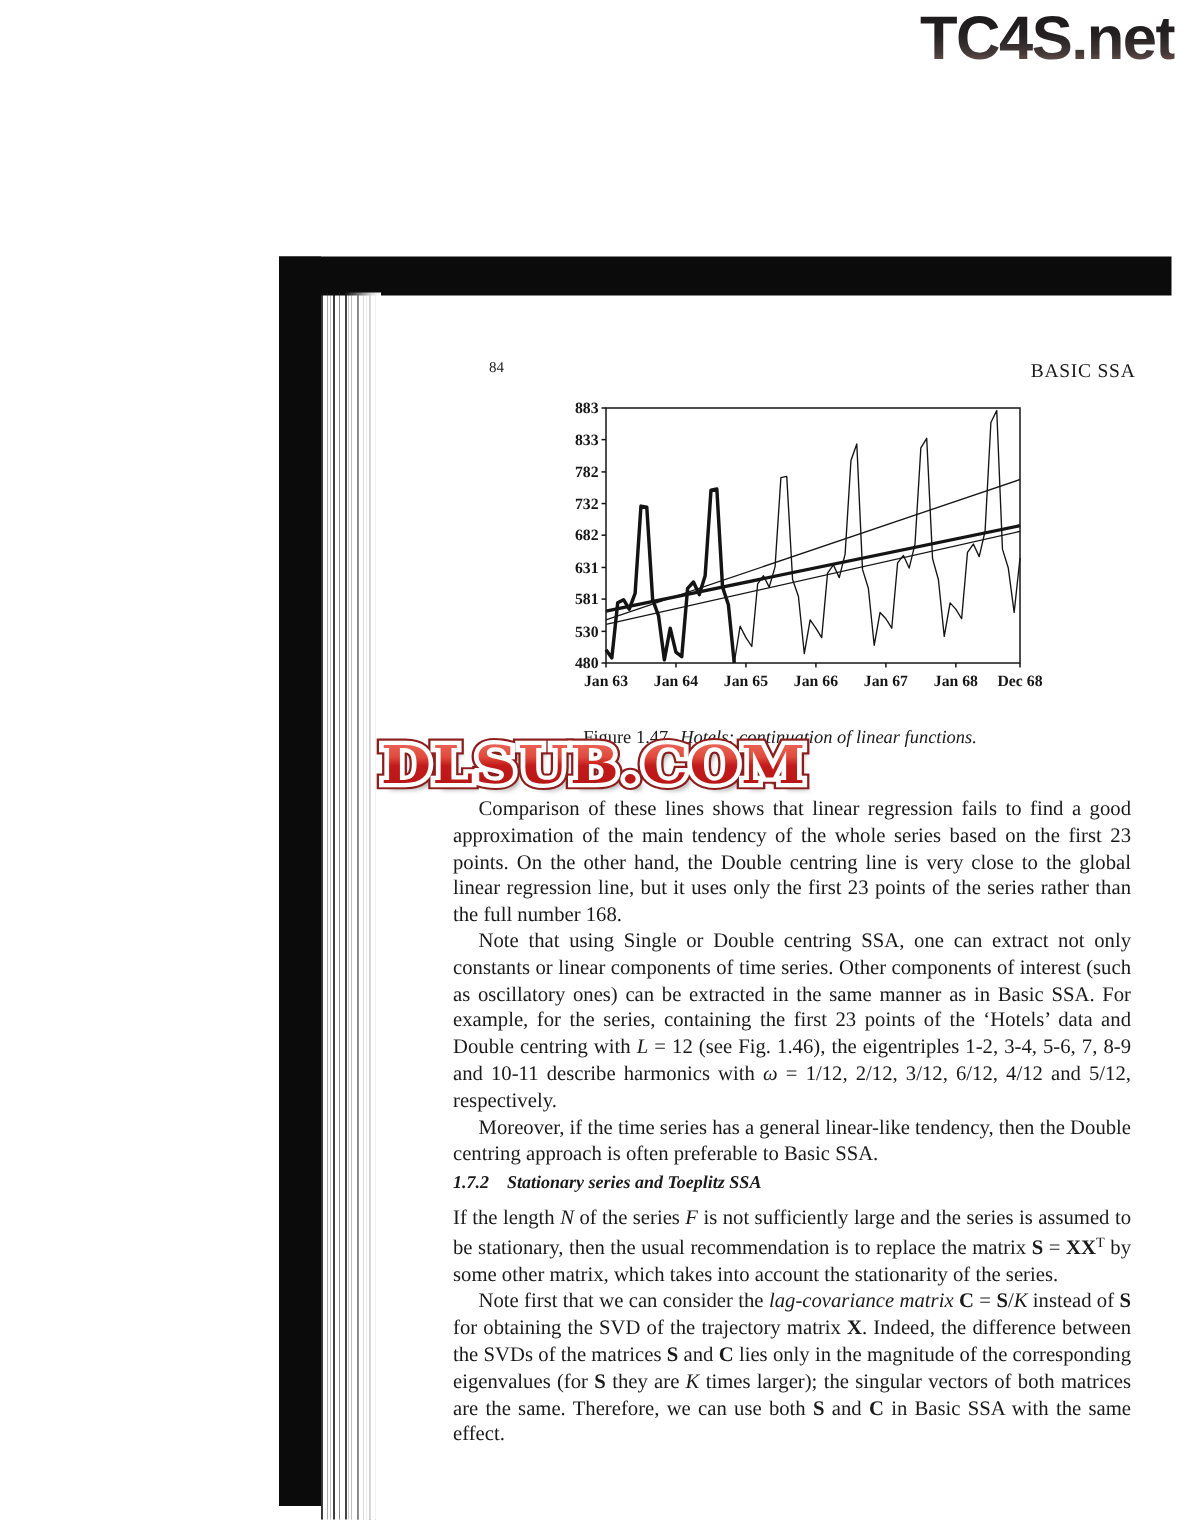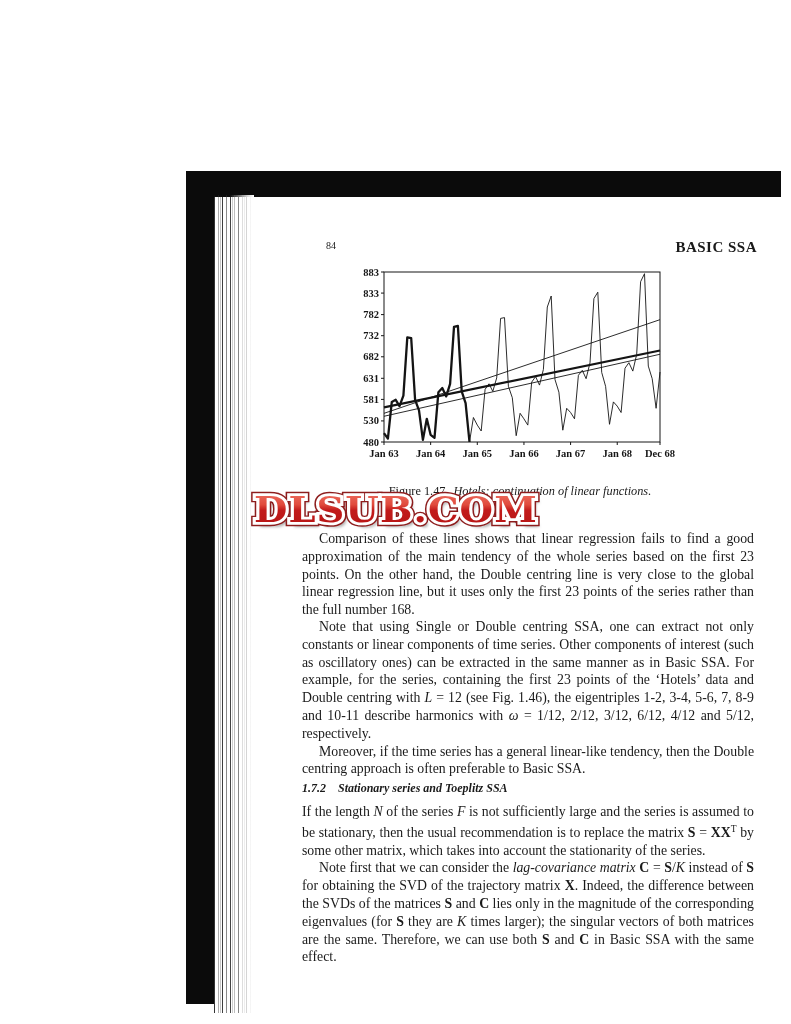--- a/index.html
+++ b/index.html
@@ -12,24 +12,24 @@
   .artifact-streaks{position:absolute;left:214px;top:195px;width:40px;height:818px;
      background:
        repeating-linear-gradient(90deg, rgba(15,15,15,.80) 0px 1.5px, rgba(255,255,255,0) 1.5px 4px,
          rgba(50,50,50,.40) 4px 5px, rgba(255,255,255,0) 5px 8px),
        repeating-linear-gradient(90deg, rgba(30,30,30,.25) 0px 1px, rgba(255,255,255,0) 1px 6px);}
   .artifact-streaks::after{content:"";position:absolute;inset:0;
      background:linear-gradient(90deg, rgba(255,255,255,0) 0 40%, rgba(255,255,255,.85) 85%, #fff 100%);}
 
   
   .page-number{position:absolute;left:326px;top:240px;font-size:10px;}
-  .running-head{position:absolute;right:34px;top:239px;font-size:15px;font-weight:bold;letter-spacing:.5px;}
+  .running-head{position:absolute;right:34px;top:239px;font-size:13px;font-weight:normal;letter-spacing:.5px;}
 
   
-  .chart{position:absolute;left:358px;top:265px;width:330px;height:200px;}
+  .chart{position:absolute;left:378px;top:265px;width:330px;height:200px;}
   .chart svg{overflow:visible;}
   .chart text.tick{font-family:"Liberation Serif",serif;font-size:10.5px;font-weight:bold;fill:#161616;}
 
   
   .caption{position:absolute;left:300px;top:484px;width:440px;text-align:center;font-size:12.3px;}
   .cap-label{margin-right:8px;}
   .caption .rt-i{font-style:italic;}
 
   
   .body-block{position:absolute;left:302px;width:452px;font-size:13.8px;line-height:17.8px;
@@ -66,20 +66,21 @@
      text-shadow:2px 4px 3px rgba(90,90,90,.8);}
   .wm-traders .l-line{-webkit-text-stroke:4.5px #7e2a2a;color:#7e2a2a;}
   .wm-traders .l-fill{background:linear-gradient(180deg,#e89793 0%,#d4605d 45%,#c24a48 100%);
      -webkit-background-clip:text;background-clip:text;color:transparent;}
 </style>
 </head>
 <body>
 
 <div id="page">
 
+  <div class="wm-tc4s">TC4S.net</div>
 
   <div class="artifact-topbar"></div>
   <div class="artifact-vbar"></div>
   <div class="artifact-streaks"></div>
 
   <div class="page-number">84</div>
   <div class="running-head">BASIC SSA</div>
 
   <div class="chart">
     <svg id="chart-svg" width="330" height="200" viewBox="0 0 330 200">

